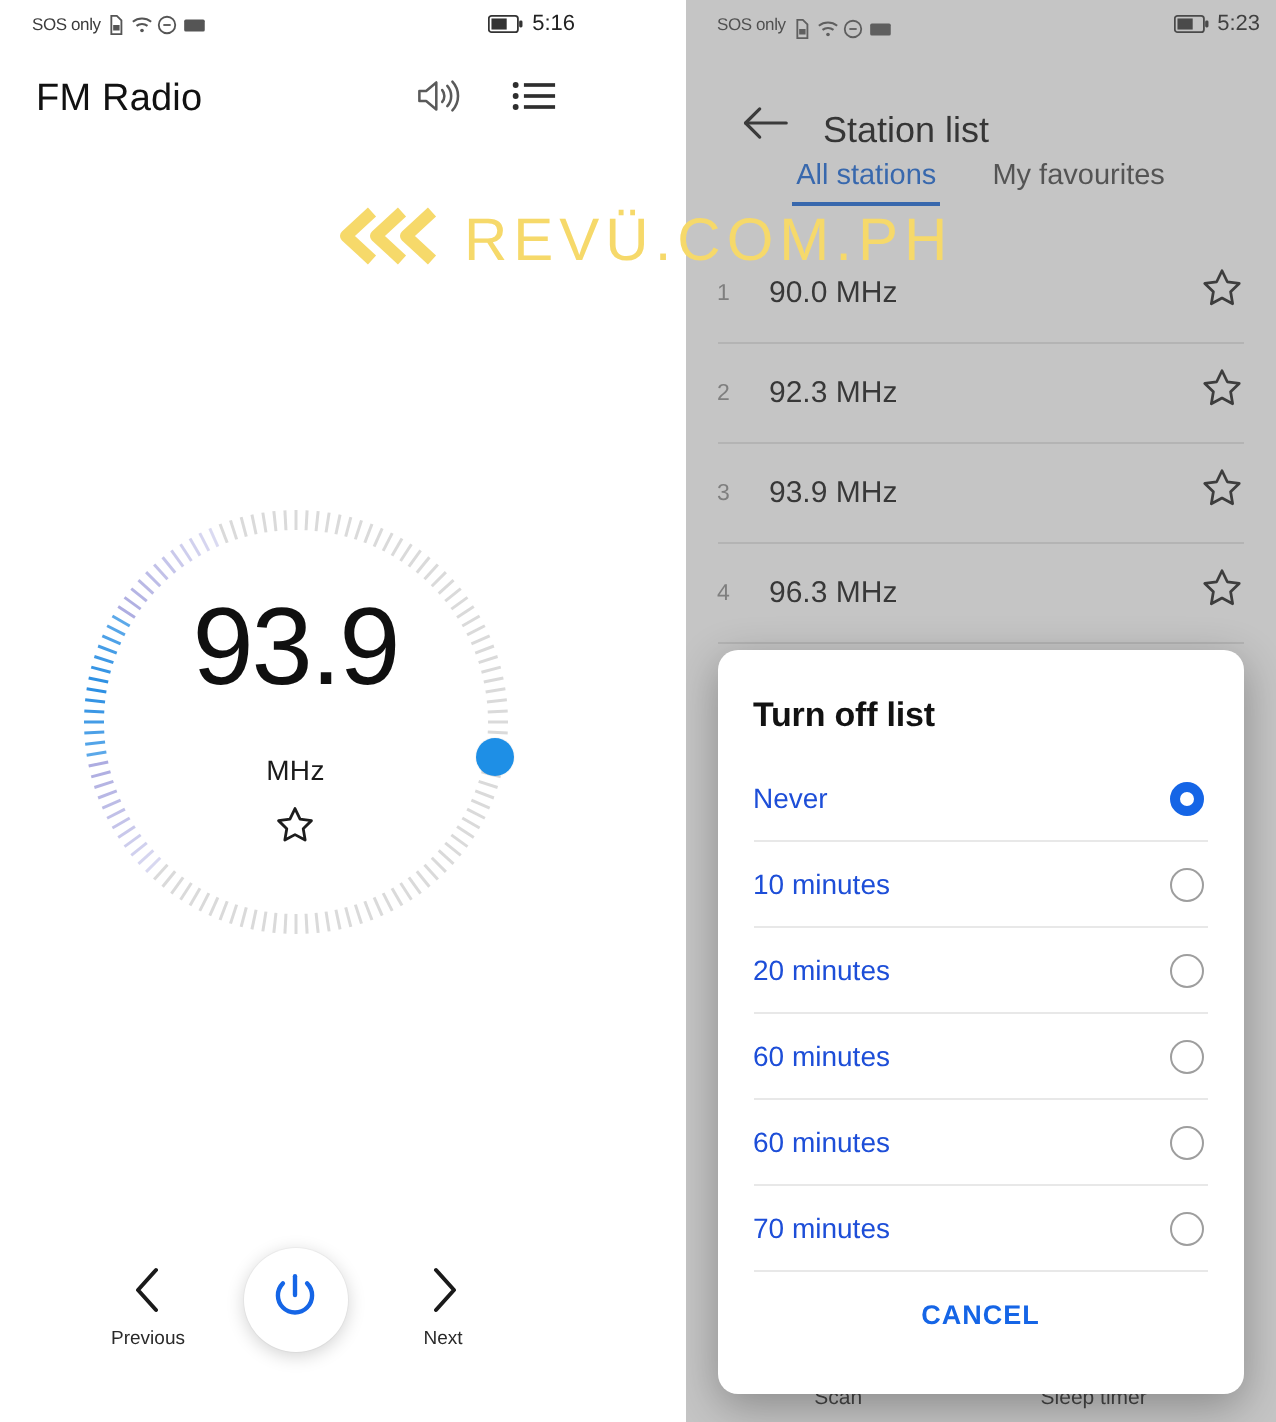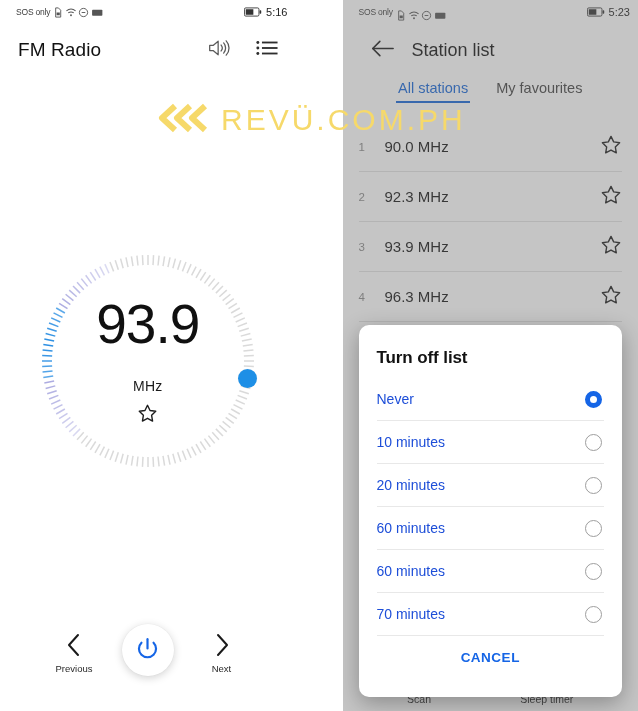--- a/index.html
+++ b/index.html
@@ -80,21 +80,21 @@
 
   
   .phone-right {
     width: 319px; height: 711px;
     position: relative;
     overflow: hidden;
     background: #ffffff;
   }
   .r-content { position: absolute; inset: 0; background: #ffffff; }
   .r-statusbar { height: 24px; display: flex; align-items: center; padding: 0 8px; }
-  .r-appbar { height: 52px; display: flex; align-items: center; padding: 0 28px; gap: 18px; }
+  .r-appbar { height: 52px; display: flex; align-items: flex-end; padding: 0 28px; gap: 18px; }
   .r-title { font-size: 18px; color: #111; }
   .tabs { display: flex; justify-content: center; gap: 28px; height: 40px; align-items: flex-start; padding-top: 4px; }
   .tab { font-size: 14.5px; color: #444; padding-bottom: 7px; position: relative; }
   .tab.active { color: #1565d8; }
   .tab.active::after {
     content: ""; position: absolute; left: -2px; right: -2px; bottom: 0;
     height: 2.5px; background: #1565d8;
   }
   .station-list { padding: 0 16px; margin-top: 6px; }
   .station-row {
@@ -142,21 +142,21 @@
     width: 17px; height: 17px; border-radius: 50%;
     border: 1.6px solid #9e9e9e; margin-right: 2px;
   }
   .radio.sel { border: 5px solid #1565e6; }
   .dlg-footer { display: flex; justify-content: center; padding: 14px 0 10px 0; }
   .dlg-cancel { font-size: 13.5px; color: #1565e6; font-weight: 700; letter-spacing: 0.5px; }
 
   
   .watermark {
     position: absolute;
-    left: 155px; top: 103px;
+    left: 166px; top: 103px;
     z-index: 50;
     display: flex; align-items: center; gap: 6px;
     pointer-events: none;
   }
   .wm-text {
     font-size: 30px;
     letter-spacing: 3px;
     color: #f6d96a;
     font-family: "Liberation Sans", sans-serif;
     font-weight: 400;

